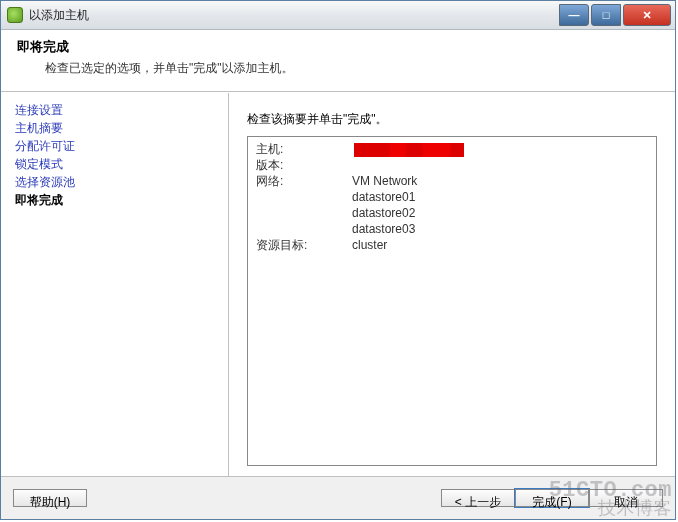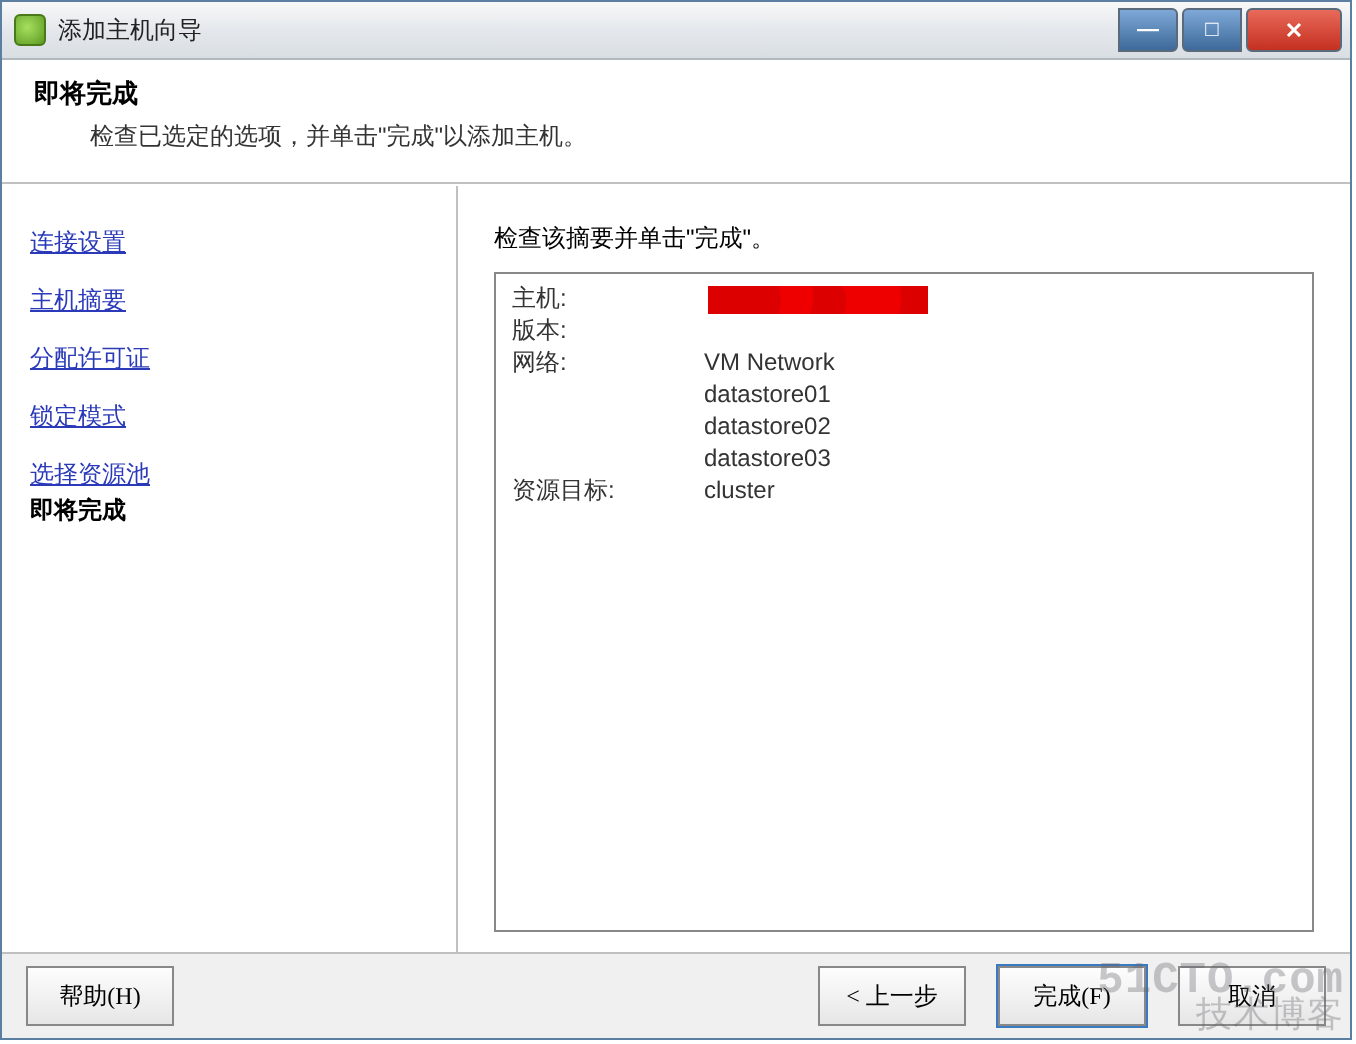--- a/index.html
+++ b/index.html
@@ -89,25 +89,23 @@
   }
   .nav {
     width: 228px;
     border-right: 1px solid #c0c0c0;
     padding: 8px 8px 8px 14px;
     box-sizing: border-box;
   }
   .nav a {
     display: block;
     color: #2a3ab8;
-    text-decoration: underline;
     line-height: 18px;
     width: fit-content;
     cursor: pointer;
-    margin-top: 11px;
   }
   .nav .current {
     font-weight: bold;
     color: #000;
     text-decoration: none;
     line-height: 18px;
     margin-top: 0;
   }
   .content {
     flex: 1;
@@ -158,55 +156,55 @@
     border-top: 1px solid #c0c0c0;
     background: #f0f0f0;
     height: 42px;
     display: flex;
     align-items: center;
     padding: 0 12px;
   }
   .footer .spacer { flex: 1; }
   .btn {
     min-width: 74px;
-    height: 30px;
+    height: 18px;
     border: 1px solid #888;
     background: linear-gradient(to bottom,#fdfdfd,#e6e6e6);
-    font-family: Liberation Serif, serif;
+    font-family: Liberation Sans, sans-serif;
     font-size: 12px;
     padding: 3px 10px;
     cursor: pointer;
     box-sizing: border-box;
     line-height: 18px;
   }
   .btn.default {
     box-shadow: 0 0 0 1px #3a7ac0;
   }
-  .footer .right-group { display:flex; gap:16px; }
+  .footer .right-group { display:flex; gap:0; }
   .watermark {
     position: absolute;
     right: 6px; bottom: 4px;
     font-family: Liberation Mono, monospace;
     font-size: 18px;
     color: rgba(100,100,110,0.35);
     line-height: 18px;
     text-align: right;
     pointer-events: none;
     letter-spacing: 0.5px;
   }
   .watermark .big { font-weight: bold; font-size: 22px; }
 </style>
 </head>
 <body>
 
 <div class="window">
 
   <div class="titlebar">
     <span class="icon"></span>
-    <span class="title">添加主机向导</span>
+    <span class="title">以添加主机</span>
     <div class="winbtns">
       <div class="winbtn min">—</div>
       <div class="winbtn max">□</div>
       <div class="winbtn close">✕</div>
     </div>
   </div>
 
   <div class="header">
     <div class="htitle">即将完成</div>
     <div class="hdesc">检查已选定的选项，并单击"完成"以添加主机。</div>

